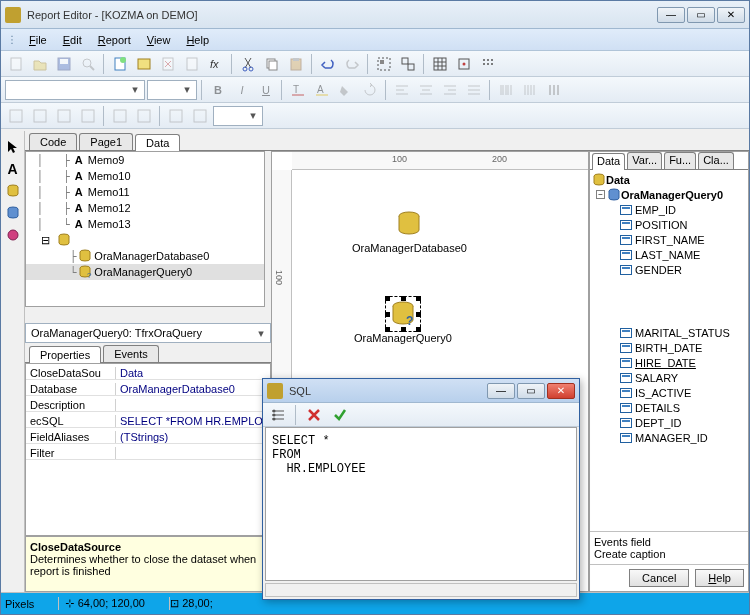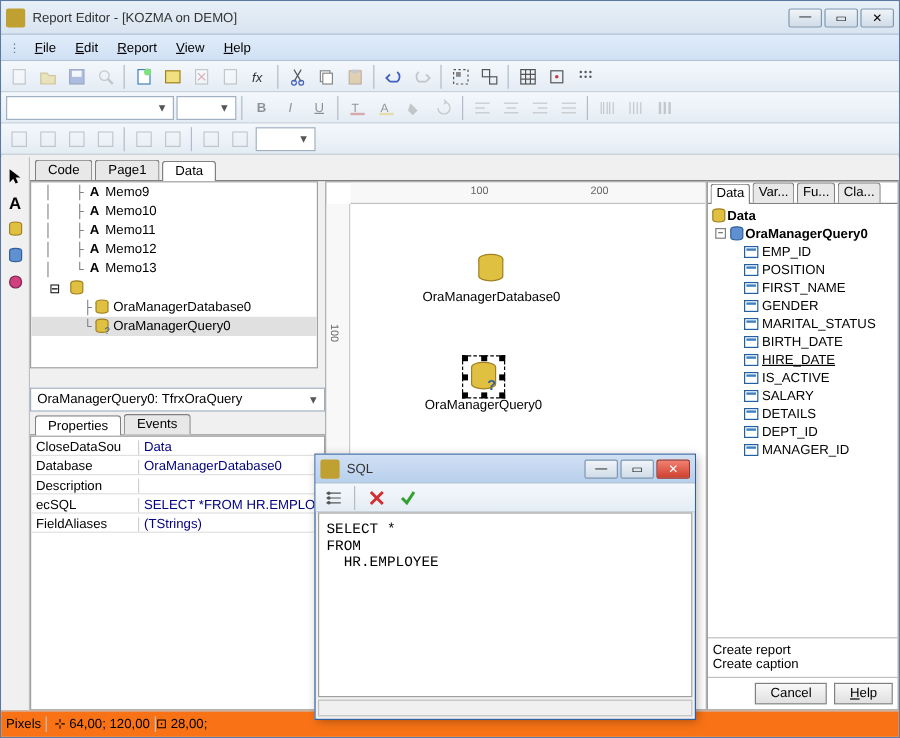--- a/index.html
+++ b/index.html
@@ -52,21 +52,21 @@
 .selhandle { width: 5px; height: 5px; background: #000; position: absolute; }
 .rightpane { width: 160px; background: #fff; border: 1px solid #a0a0a0; display: flex; flex-direction: column; }
 .rtabs { height: 18px; display: flex; border-bottom: 1px solid #808080; padding-left: 2px; font-size: 10px; }
 .rtabs .tab { padding: 1px 4px; }
 .rtree { flex: 1; overflow: auto; padding: 2px; }
 .rtree .rrow { display: flex; align-items: center; height: 15px; font-size: 11px; white-space: nowrap; }
 .rtree .rbox { width: 9px; height: 9px; border: 1px solid #808080; display: inline-flex; align-items: center; justify-content: center; font-size: 8px; margin-right: 2px; line-height: 7px; }
 .ractions { border-top: 1px solid #c0c0c0; padding: 4px; font-size: 11px; }
 .rbuttons { border-top: 1px solid #c0c0c0; padding: 4px; display: flex; gap: 6px; justify-content: flex-end; }
 .btn { padding: 2px 12px; border: 1px solid #808080; background: linear-gradient(#f8f8f8,#e0e0e0); cursor: pointer; font-size: 11px; }
-.statusbar { position: absolute; bottom: 0; left: 0; right: 0; height: 22px; background: #f97316; border-top: 1px solid #c0c0c0; display: flex; align-items: center; font-size: 11px; padding: 0 4px; gap: 4px; }
+.statusbar { position: absolute; bottom: 0; left: 0; right: 0; height: 22px; background: #0ea5e9; border-top: 1px solid #c0c0c0; display: flex; align-items: center; font-size: 11px; padding: 0 4px; gap: 24px; }
 .sqlwin { position: absolute; left: 262px; top: 378px; width: 318px; height: 222px; border: 1px solid #3060a0; background: #f0f0f0; box-shadow: 2px 2px 8px rgba(0,0,0,0.3); }
 .sqlwin .titlebar { background: linear-gradient(#d0e0f4,#b8d0ec); height: 24px; }
 .sqlwin .winbtn.close { background: linear-gradient(#f08070,#d04030); color: #fff; border-color: #a03020; }
 .sqltb { height: 24px; background: linear-gradient(#f4f8fc,#e4ecf4); border-bottom: 1px solid #c0ccd8; display: flex; align-items: center; padding: 0 4px; gap: 4px; }
 .sqlbody { position: absolute; top: 48px; left: 2px; right: 2px; bottom: 18px; background: #fff; border: 1px solid #a0a0a0; padding: 6px; font-family: 'Courier New', monospace; font-size: 12px; white-space: pre; overflow: auto; }
 .sqlsb { position: absolute; bottom: 2px; left: 2px; right: 2px; height: 14px; background: #f0f0f0; border: 1px solid #c0c0c0; }
 .fieldicon { width: 12px; height: 10px; border: 1px solid #2060a0; background: #fff; display: inline-block; margin-right: 3px; position: relative; }
 .fieldicon::before { content: ''; position: absolute; top: 1px; left: 1px; right: 1px; height: 2px; background: #4080c0; }
 svg { display: block; }
 </style>
@@ -502,22 +502,30 @@
                 <div class="pval"></div>
               </div>
             <div class="prow">
                 <div class="pname">ecSQL</div>
                 <div class="pval">SELECT *FROM  HR.EMPLOY</div>
               </div>
             <div class="prow">
                 <div class="pname">FieldAliases</div>
                 <div class="pval">(TStrings)</div>
               </div>
-          </div>
-
+            <div class="prow">
+                <div class="pname">Filter</div>
+                <div class="pval"></div>
+              </div>
+          </div>
+
+          <div class="descbox" style="position:static;height:56px">
+            <div class="dt">CloseDataSource</div>
+            <div>Determines whether to close the dataset when report is finished</div>
+          </div>
         </div>
 
         <div class="canvas">
           <div class="ruler-h">
             <span style="left:100px">100</span>
             <span style="left:200px">200</span>
           </div>
           <div class="ruler-v">
             <span style="top:100px">100</span>
           </div>
@@ -576,33 +584,34 @@
                     <ellipse cx="7" cy="3" rx="5" ry="2" fill="#6090d0" stroke="#3060a0"></ellipse>
                     <path d="M2 3v7a5 2 0 0 0 10 0V3" fill="#6090d0" stroke="#3060a0"></path>
                   </svg>
                 </span>
                 <b>OraManagerQuery0</b>
               </div>
             <div id="fields-container">
                 <div class="rrow" style="padding-left: 28px;"><span class="fieldicon"></span>EMP_ID</div>
                 <div class="rrow" style="padding-left: 28px;"><span class="fieldicon"></span>POSITION</div>
                 <div class="rrow" style="padding-left: 28px;"><span class="fieldicon"></span>FIRST_NAME</div>
+                <div class="rrow" style="padding-left: 28px;"><span class="fieldicon"></span>LAST_NAME</div>
                 <div class="rrow" style="padding-left: 28px;"><span class="fieldicon"></span>GENDER</div>
-                <div class="rrow" style="padding-left: 28px;"><span class="fieldicon"></span>MARITAL_STATUS</div>
+                <div class="rrow" style="padding-left: 28px; margin-top: 48px;"><span class="fieldicon"></span>MARITAL_STATUS</div>
                 <div class="rrow" style="padding-left: 28px;"><span class="fieldicon"></span>BIRTH_DATE</div>
                 <div class="rrow" style="padding-left: 28px; text-decoration: underline;"><span class="fieldicon"></span>HIRE_DATE</div>
+                <div class="rrow" style="padding-left: 28px;"><span class="fieldicon"></span>SALARY</div>
                 <div class="rrow" style="padding-left: 28px;"><span class="fieldicon"></span>IS_ACTIVE</div>
-                <div class="rrow" style="padding-left: 28px;"><span class="fieldicon"></span>SALARY</div>
                 <div class="rrow" style="padding-left: 28px;"><span class="fieldicon"></span>DETAILS</div>
                 <div class="rrow" style="padding-left: 28px;"><span class="fieldicon"></span>DEPT_ID</div>
                 <div class="rrow" style="padding-left: 28px;"><span class="fieldicon"></span>MANAGER_ID</div>
               </div>
           </div>
           <div class="ractions">
-            <div>Create report</div>
+            <div>Events field</div>
             <div>Create caption</div>
           </div>
           <div class="rbuttons">
             <button class="btn">Cancel</button>
             <button class="btn"><u>H</u>elp</button>
           </div>
         </div>
       </div>
     </div>
   </div>

